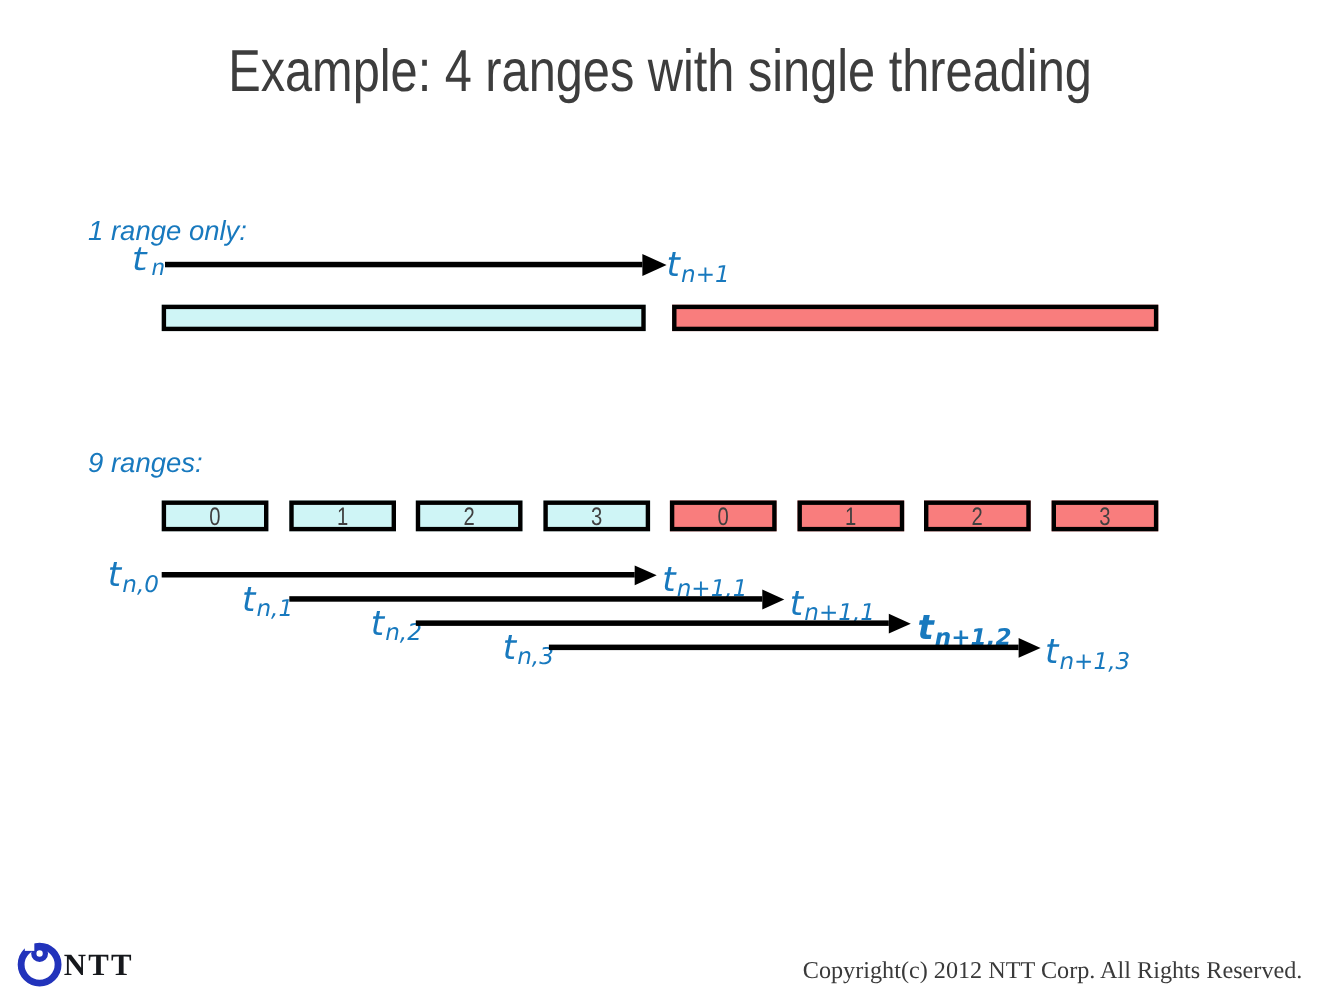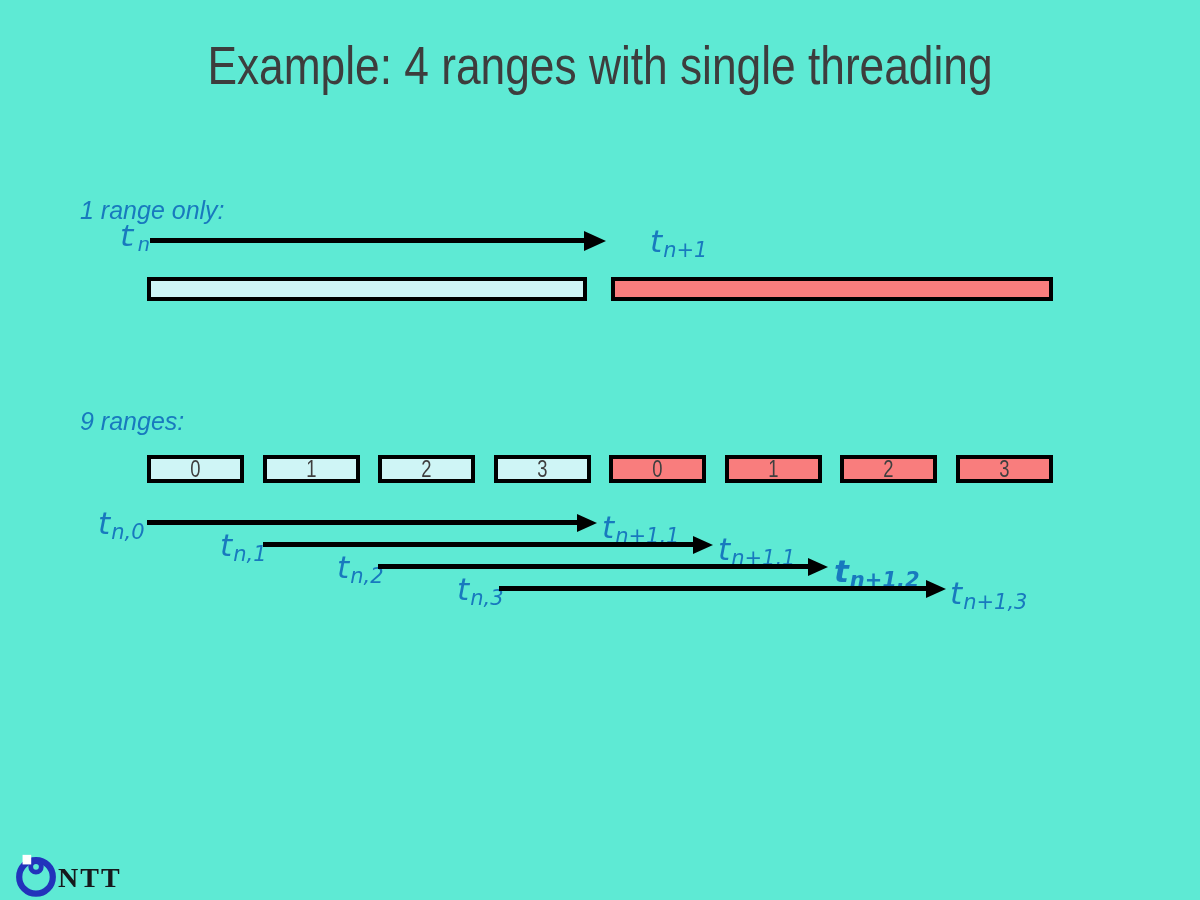--- a/index.html
+++ b/index.html
@@ -1,20 +1,20 @@
 <!DOCTYPE html>
 <html><head>
 <meta charset="utf-8">
 <style>
   html,body{margin:0;padding:0;background:#888;}
   .slide{
     position:relative;
     width:1200px;height:900px;
     margin:0 auto;
-    background:#5eead4;
+    background:#ffffff;
     overflow:hidden;
     font-family:"Liberation Sans", sans-serif;
   }
   
   .title{
     position:absolute;
     top:34px;left:0;width:1200px;
     text-align:center;
     font-size:54px;
     font-weight:normal;
@@ -119,21 +119,21 @@
 <div class="slide">
 
   <h1 class="title">Example: 4 ranges with single threading</h1>
 
   <div class="heading" style="left:80px;top:180px;margin-top:16px;">1 range only:</div>
 
   <div class="tlabel" style="left:118px;top:222px;font-family:Liberation Mono, monospace;"><span>t</span><span class="sub">n</span></div>
 
   <div class="arrow arrow-big" style="left:150px;top:238px;width:434px;"></div>
 
-  <div class="tlabel" style="left:606px;top:226px;margin-left:44px;"><span>t</span><span class="sub">n+1</span></div>
+  <div class="tlabel" style="left:606px;top:226px;"><span>t</span><span class="sub">n+1</span></div>
 
   <div class="bar bar-cyan" style="left:147px;top:277px;width:440px;height:24px;"></div>
   <div class="bar bar-red" style="left:611px;top:277px;width:442px;height:24px;"></div>
 
   <div class="heading" style="left:80px;top:407px;">9 ranges:</div>
 
   <div class="bar bar-cyan bar-small" style="left:147px;">
       <span class="bar-num">0</span>
     </div>
   <div class="bar bar-cyan bar-small" style="left:263px;">
@@ -174,14 +174,15 @@
   <div class="arrow" style="left:499px;top:586px;width:427px;"></div>
   <div class="tlabel" style="left:950px;top:578px;"><span>t</span><span class="sub">n+1,3</span></div>
 
   <svg class="logo-mark" width="48" height="48" viewBox="0 0 50 50" aria-hidden="true">
     <circle cx="25" cy="27" r="17.5" fill="none" stroke="#2233bb" stroke-width="6.5"></circle>
     <circle cx="25" cy="16.5" r="5.5" fill="none" stroke="#2233bb" stroke-width="5"></circle>
     <rect x="11" y="4" width="9" height="10" fill="#ffffff"></rect>
   </svg>
   <div class="logo-word">NTT</div>
 
+  <div class="copyright">Copyright(c) 2012 NTT Corp. All Rights Reserved.</div>
 
 </div>
 
 </body></html>

